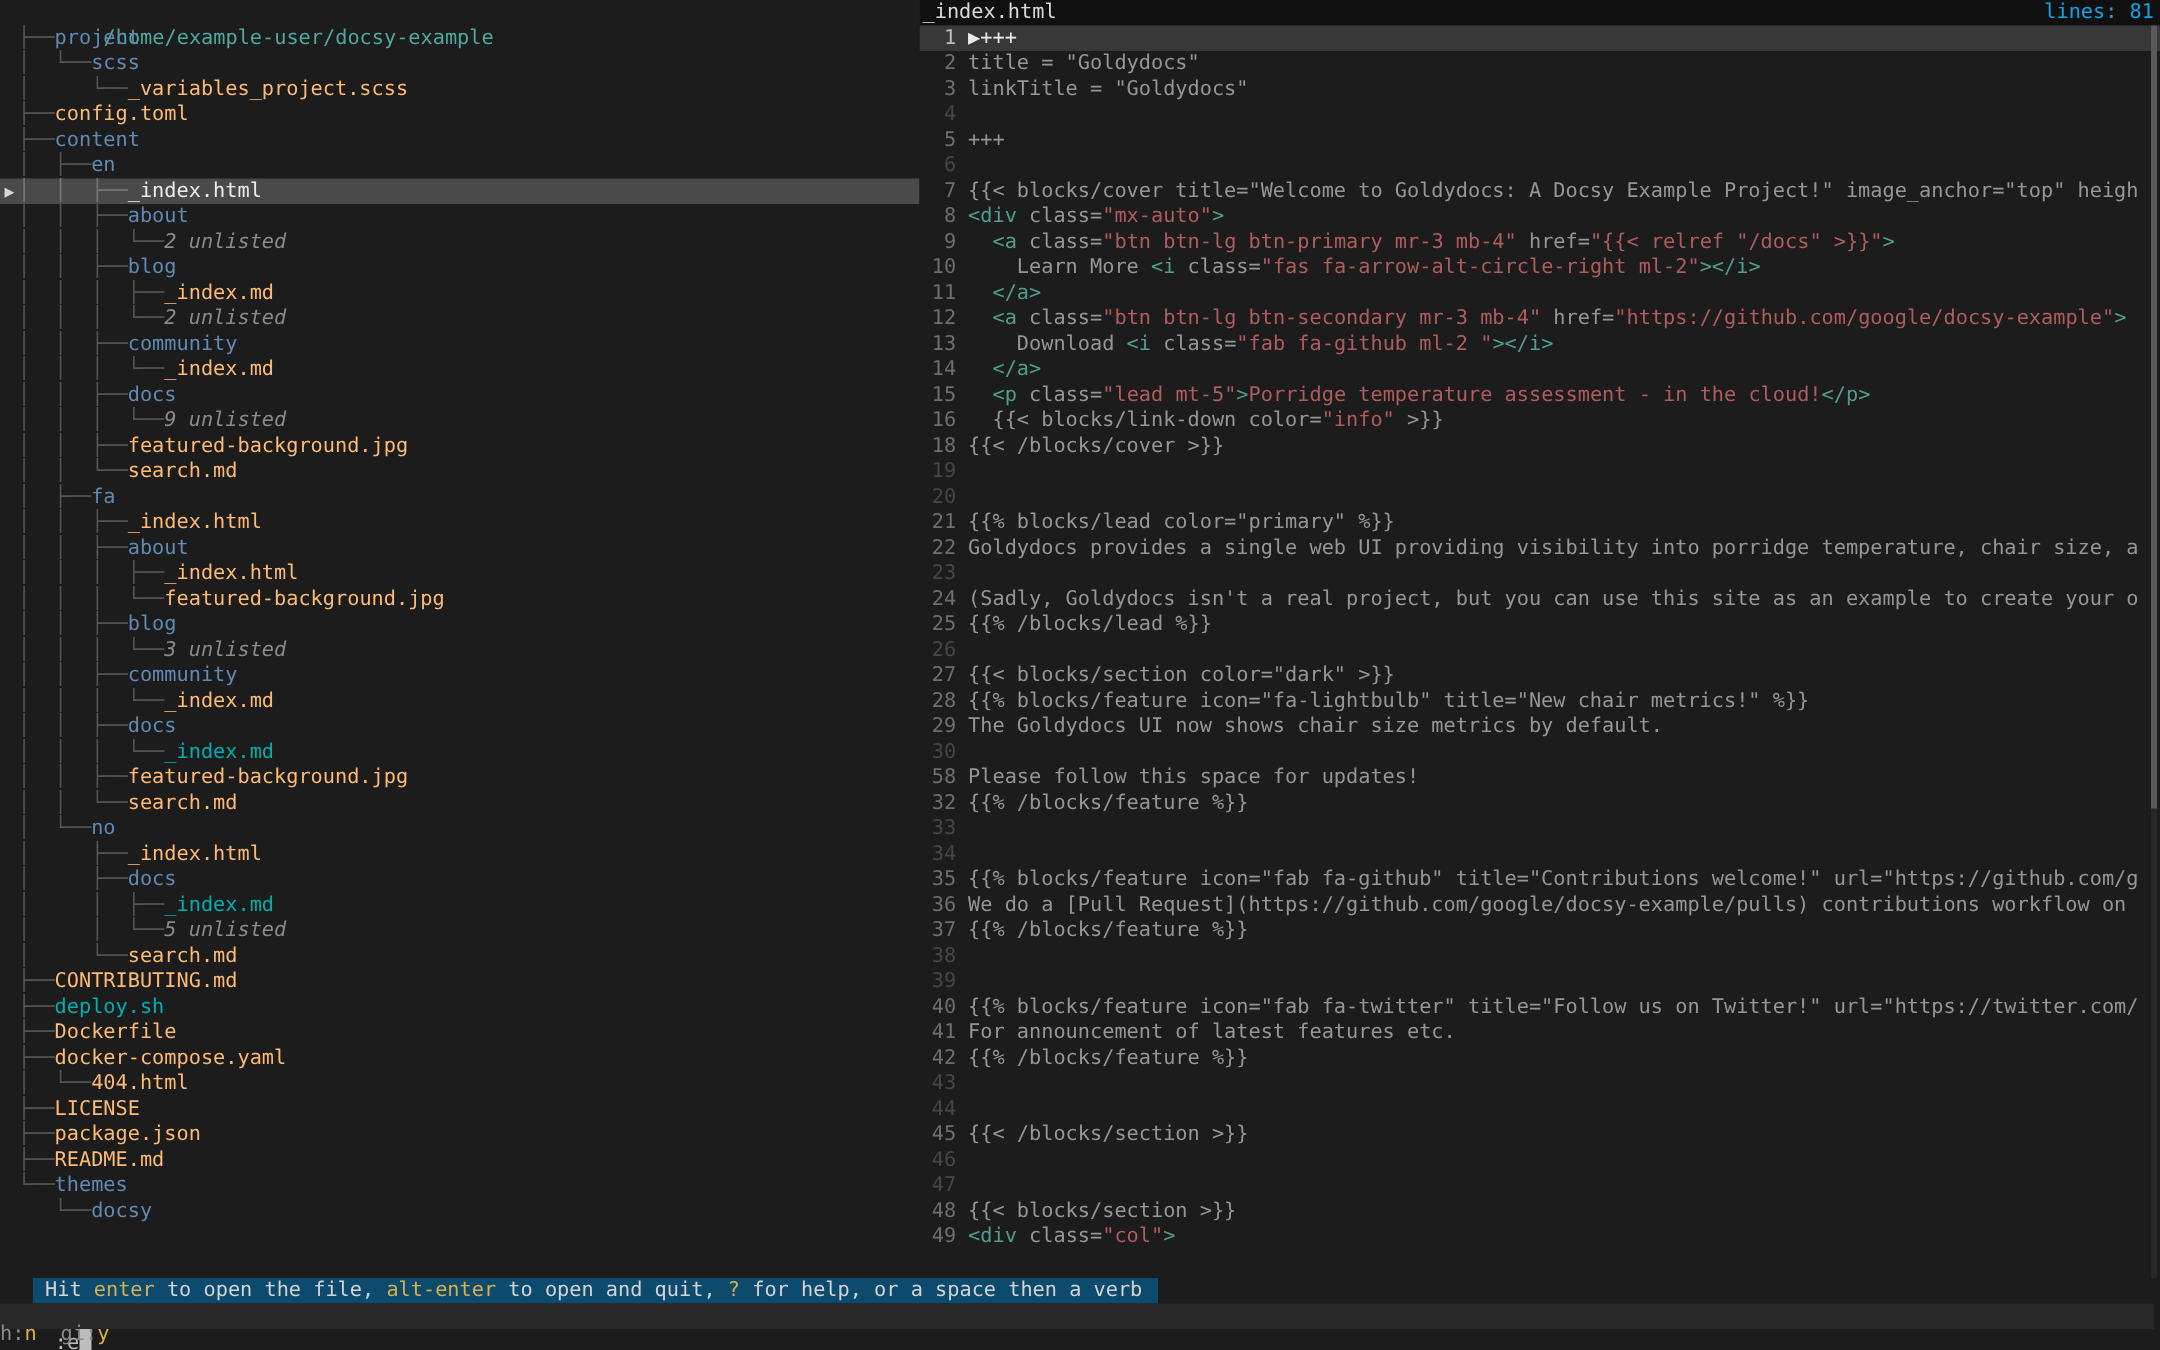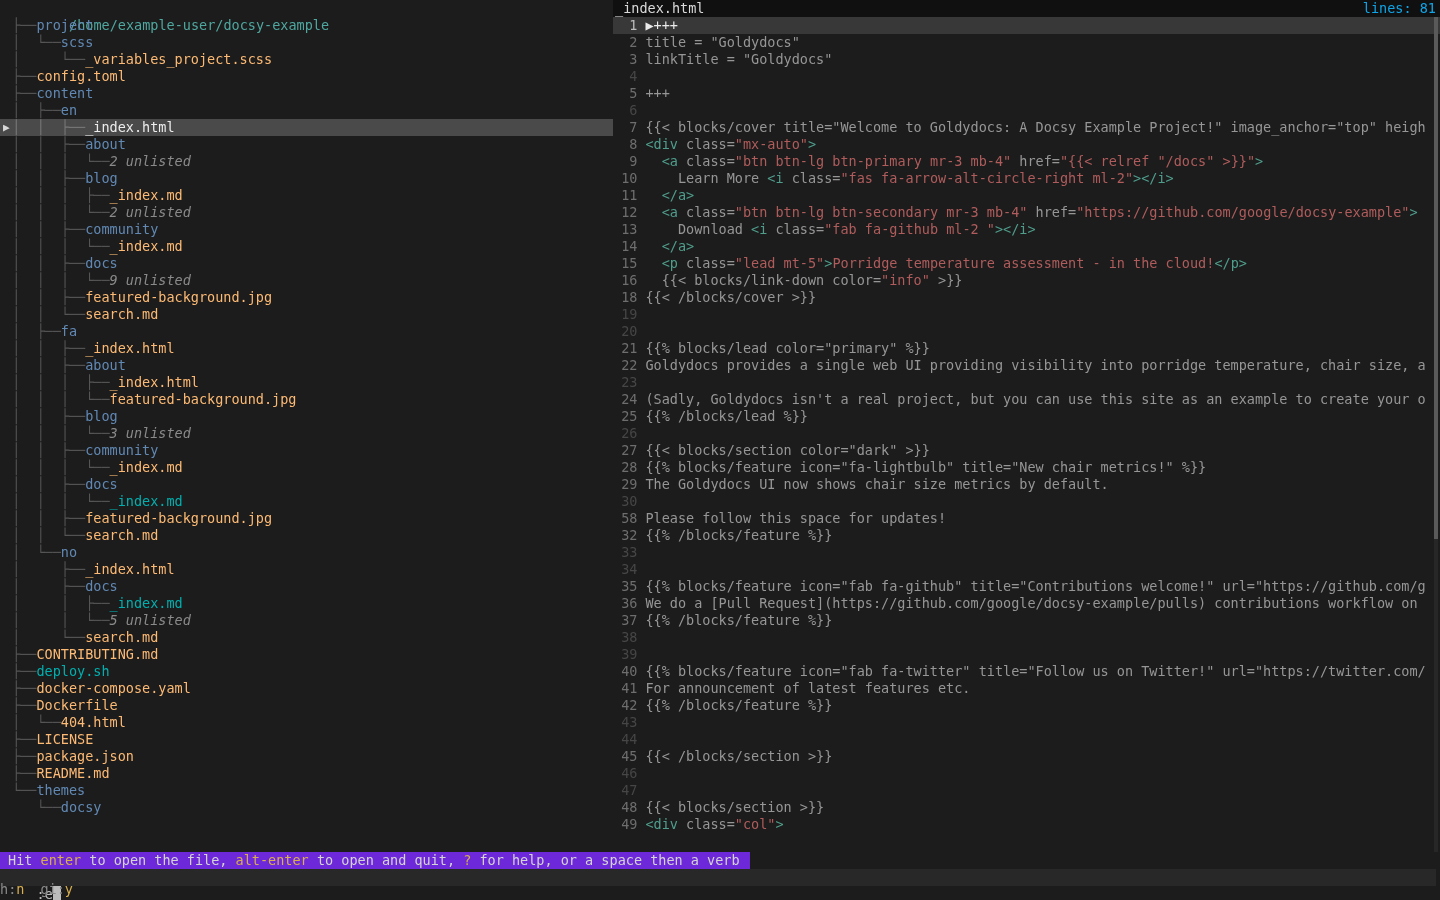--- a/index.html
+++ b/index.html
@@ -44,22 +44,22 @@
   .c-s { color:#b05c5c; }
   .c-w { color:#eaeaea; }
 
   .scrollbar { position:absolute; top:17px; right:2px; width:4px; height:835px;
     background:#272727; }
   .scroll-thumb { position:absolute; top:0; left:0; width:4px; height:522px;
     background:#5a5a5a; }
 
   
   .status-row { height:17px; background:#1c1c1c; }
-  .status-inner { display:inline-block; height:17px; background:#6d28d9;
-    color:#d4d4d4; padding:0 10px 0 8px; white-space:pre; }
+  .status-inner { display:inline-block; height:17px; background:#0c4a6e;
+    color:#d4d4d4; padding:0 10px 0 8px; white-space:pre;margin-left:22px; }
   .status-inner .key { color:#d9ae4e; }
   .input-row { position:relative; height:17px; background:#282828; width:1436px; white-space:pre; }
   .input-prompt { color:#bdbdbd; padding-left:4px; }
   .cursor { display:inline-block; width:8px; height:15px; background:#bdbdbd;
     vertical-align:-2px; }
   .flags { position:absolute; left:0; top:12px; width:604px; }
   .flags .flabel { color:#8a8a8a; }
   .flags .fvalue { color:#d9ae4e; }
   .flags .fgap { display:inline-block; width:16px; }
   .bottom-strip { height:14px; background:#1c1c1c; }
@@ -107,22 +107,22 @@
           <div class="tree-row"><span class="prefix">│  │  ├──</span><span class="nm-file">featured-background.jpg</span></div>
           <div class="tree-row"><span class="prefix">│  │  └──</span><span class="nm-file">search.md</span></div>
           <div class="tree-row"><span class="prefix">│  └──</span><span class="nm-dir">no</span></div>
           <div class="tree-row"><span class="prefix">│     ├──</span><span class="nm-file">_index.html</span></div>
           <div class="tree-row"><span class="prefix">│     ├──</span><span class="nm-dir">docs</span></div>
           <div class="tree-row"><span class="prefix">│     │  ├──</span><span class="nm-cyan">_index.md</span></div>
           <div class="tree-row"><span class="prefix">│     │  └──</span><span class="nm-unl">5 unlisted</span></div>
           <div class="tree-row"><span class="prefix">│     └──</span><span class="nm-file">search.md</span></div>
           <div class="tree-row"><span class="prefix">├──</span><span class="nm-file">CONTRIBUTING.md</span></div>
           <div class="tree-row"><span class="prefix">├──</span><span class="nm-cyan">deploy.sh</span></div>
+          <div class="tree-row"><span class="prefix">├──</span><span class="nm-file">Dockerfile</span></div>
           <div class="tree-row"><span class="prefix">├──</span><span class="nm-file">docker-compose.yaml</span></div>
-          <div class="tree-row"><span class="prefix">├──</span><span class="nm-file">Dockerfile</span></div>
           <div class="tree-row"><span class="prefix">│  └──</span><span class="nm-file">404.html</span></div>
           <div class="tree-row"><span class="prefix">├──</span><span class="nm-file">LICENSE</span></div>
           <div class="tree-row"><span class="prefix">├──</span><span class="nm-file">package.json</span></div>
           <div class="tree-row"><span class="prefix">├──</span><span class="nm-file">README.md</span></div>
           <div class="tree-row"><span class="prefix">└──</span><span class="nm-dir">themes</span></div>
           <div class="tree-row"><span class="prefix">   └──</span><span class="nm-dir">docsy</span></div>
         </div>
     </div>
 
     <div class="preview-panel">

